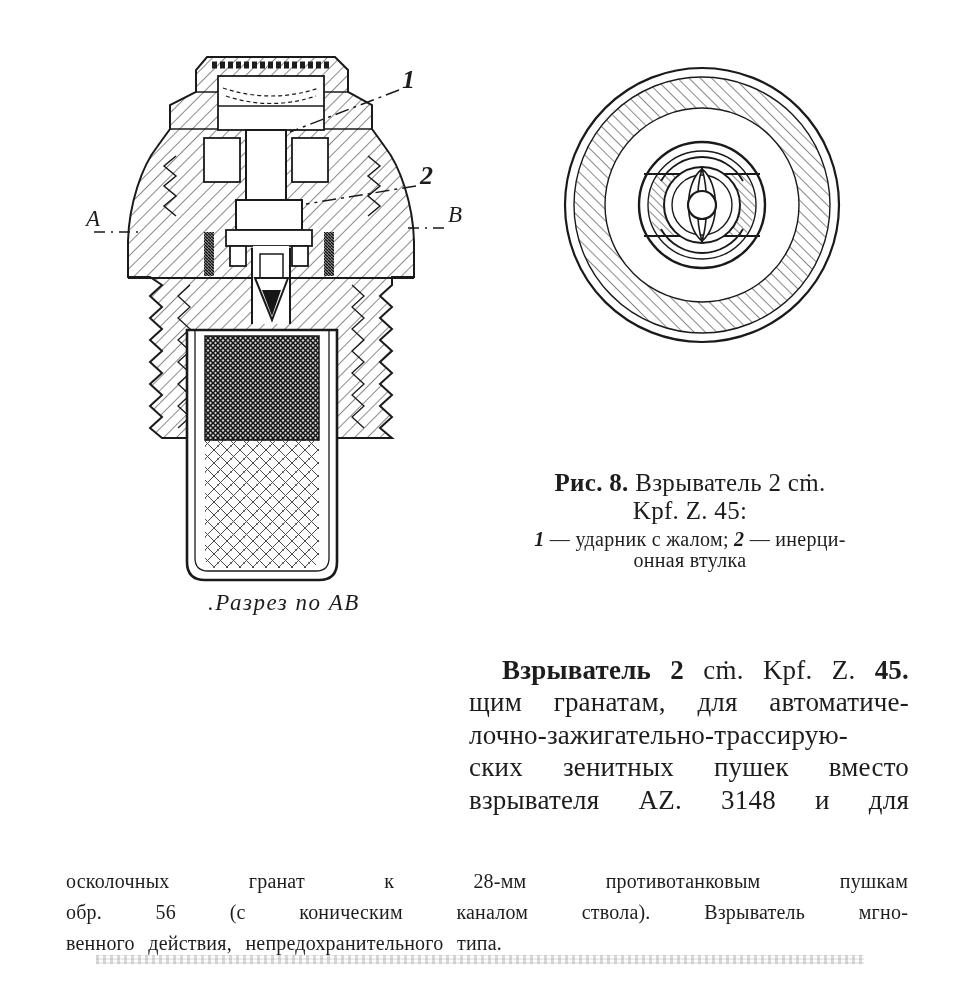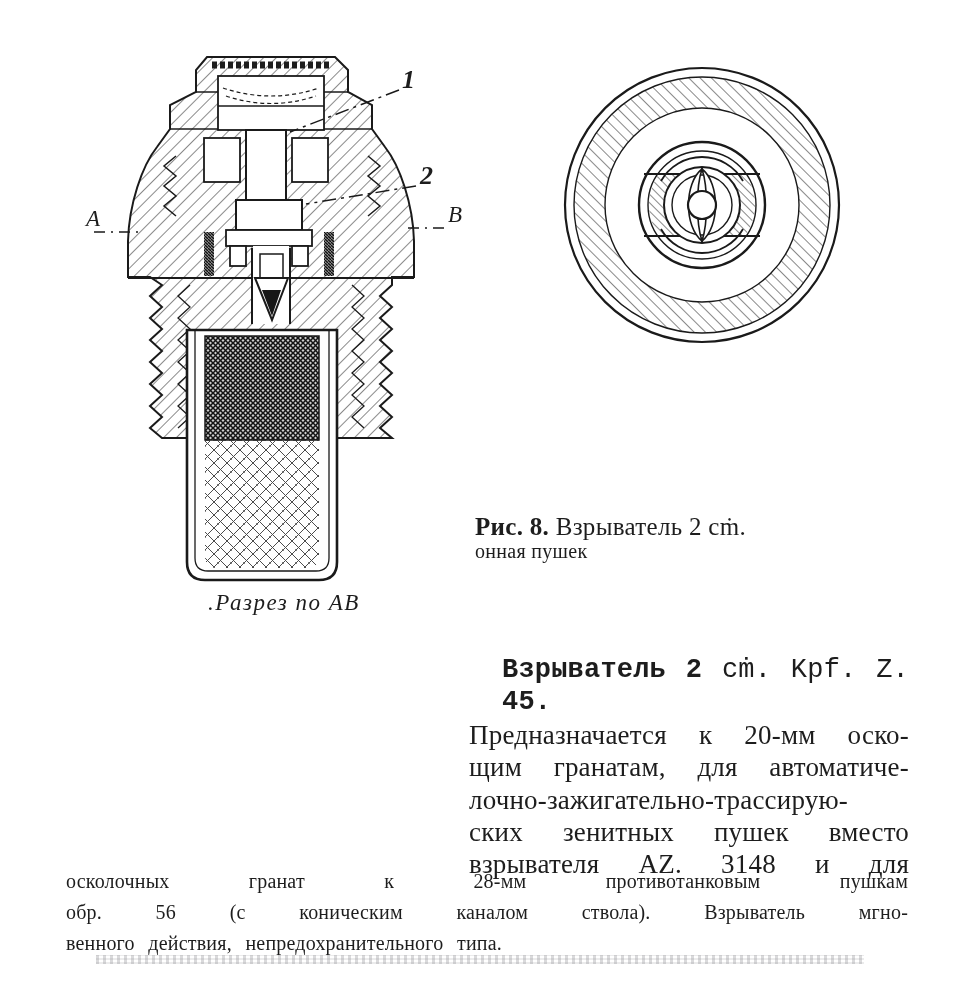--- a/index.html
+++ b/index.html
@@ -6,32 +6,32 @@
   .page{
     position:relative;width:955px;height:1000px;background:#ffffff;
     font-family:"Liberation Serif","DejaVu Serif",serif;color:#1d1d1d;
     overflow:hidden;margin:0 auto;
   }
   svg text{fill:#1d1d1d;}
   .fig-num{font:italic bold 26px "Liberation Serif",serif;}
   .fig-letter{font:italic 23px "Liberation Serif",serif;}
   .fig-section{font:italic 23px "Liberation Serif",serif;letter-spacing:1.5px;}
 
-  .caption{position:absolute;left:475px;top:469px;width:430px;margin-top:44px;}
+  .caption{position:absolute;left:475px;top:469px;width:430px;text-align:center;}
   .cap-line{font-size:25px;line-height:28px;letter-spacing:.3px;}
   .b{font-weight:bold;}
   .legend-line{font-size:20px;line-height:21px;margin-top:4px;letter-spacing:.3px;}
   .lnum{font-style:italic;font-weight:bold;}
 
   .body-wrap{position:absolute;left:469px;top:654px;width:440px;
     font-size:27px;line-height:32.4px;}
   .body-full{position:absolute;left:66px;top:866px;width:842px;
     font-size:20px;line-height:31.2px;}
   .bl{text-align:justify;text-align-last:justify;letter-spacing:.2px;}
-  .lead{padding-left:33px;font-family:Liberation Mono, monospace;}
+  .lead{padding-left:33px;}
   .loose-last{text-align:right;text-align-last:left;word-spacing:.42em;}
 
   .smudge{position:absolute;left:96px;top:955px;width:768px;height:9px;
     background:
       repeating-linear-gradient(90deg, rgba(70,70,78,.30) 0 3px, rgba(255,255,255,0) 3px 7px),
       repeating-linear-gradient(0deg, rgba(90,90,98,.18) 0 2px, transparent 2px 4px);
     filter:blur(.6px);opacity:.65;}
 </style>
 </head>
 <body>
@@ -155,30 +155,36 @@
     <path d="M144,108 C126,122 126,166 144,180 C138,162 138,126 144,108 Z" fill="#fff" stroke="#1a1a1a" stroke-width="1.6"></path>
     <path d="M144,108 C162,122 162,166 144,180 C150,162 150,126 144,108 Z" fill="#fff" stroke="#1a1a1a" stroke-width="1.6"></path>
     <circle cx="144" cy="144" r="14" fill="#fff" stroke="#1a1a1a" stroke-width="2.2"></circle>
   </svg>
 
   <div class="caption">
     <div class="cap-line">
       <span class="b">Рис. 8.</span>
       <span>Взрыватель 2 cṁ.</span>
     </div>
-    <div class="legend-line" style="margin-top:0">онная пушек</div>
+    <div class="cap-line">Kpf. Z. 45:</div>
+    <div class="legend-line">
+      <span class="lnum">1</span>
+      <span>— ударник с жалом;</span>
+      <span class="lnum">2</span>
+      <span>— инерци-</span>
+    </div>
+    <div class="legend-line" style="margin-top:0">онная втулка</div>
   </div>
 
   <div class="body-wrap">
     <div class="bl lead">
       <span class="b">Взрыватель 2</span>
       <span>cṁ. Kpf. Z.</span>
       <span class="b">45.</span>
     </div>
-    <div class="bl">Предназначается к 20-мм оско-</div>
     <div class="bl">щим гранатам, для автоматиче-</div>
     <div class="bl">лочно-зажигательно-трассирую-</div>
     <div class="bl">ских зенитных пушек вместо</div>
     <div class="bl">взрывателя AZ. 3148 и для</div>
   </div>
 
   <div class="body-full">
     <div class="bl">осколочных гранат к 28-мм противотанковым пушкам</div>
     <div class="bl">обр. 56 (с коническим каналом ствола). Взрыватель мгно-</div>
     <div class="bl loose-last">венного действия, непредохранительного типа.</div>

